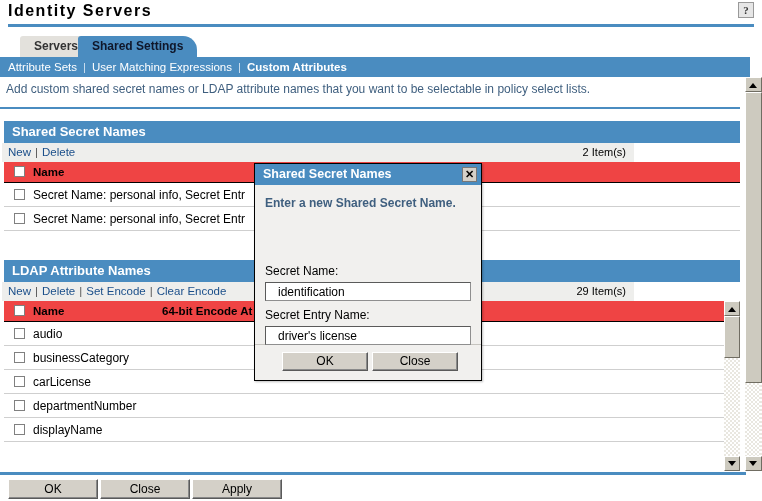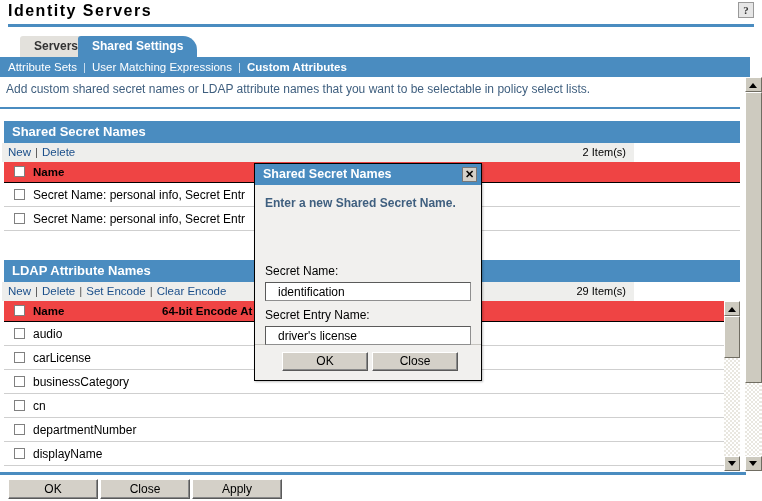--- a/index.html
+++ b/index.html
@@ -59,21 +59,21 @@
     cursor: pointer;
     white-space: nowrap;
   }
   .tab.inactive {
     background: #e3e1dc;
     color: #333;
     left: 20px;
   }
   .tab.active {
     background: #4a8cc0;
-    color: #ffffff;
+    color: #0f172a;
     left: 78px;
     border-radius: 3px 14px 0 0;
     text-align: center;
   }
 
   
   .subnav {
     position: absolute; left: 0; top: 57px; width: 750px; height: 20px;
     background: #4a8cc0;
     color: #ffffff;
@@ -354,27 +354,24 @@
 
     <div class="tbl" style="top:224px; width:720px;">
       <div class="row hdr">
         <span class="cb"></span><span class="cell-name">Name</span>
         <span class="cell-encode">64-bit Encode At</span>
       </div>
       <div class="row">
         <span class="cb"></span><span class="cell-name">audio</span>
       </div>
       <div class="row">
+        <span class="cb"></span><span class="cell-name">businessCategory</span>
+      </div>
+      <div class="row">
         <span class="cb"></span><span class="cell-name">carLicense</span>
-      </div>
-      <div class="row">
-        <span class="cb"></span><span class="cell-name">businessCategory</span>
-      </div>
-      <div class="row">
-        <span class="cb"></span><span class="cell-name">cn</span>
       </div>
       <div class="row">
         <span class="cb"></span><span class="cell-name">departmentNumber</span>
       </div>
       <div class="row">
         <span class="cb"></span><span class="cell-name">displayName</span>
       </div>
     </div>
 
     <div class="inner-sb" style="left:724px; top:224px; height:170px;">

